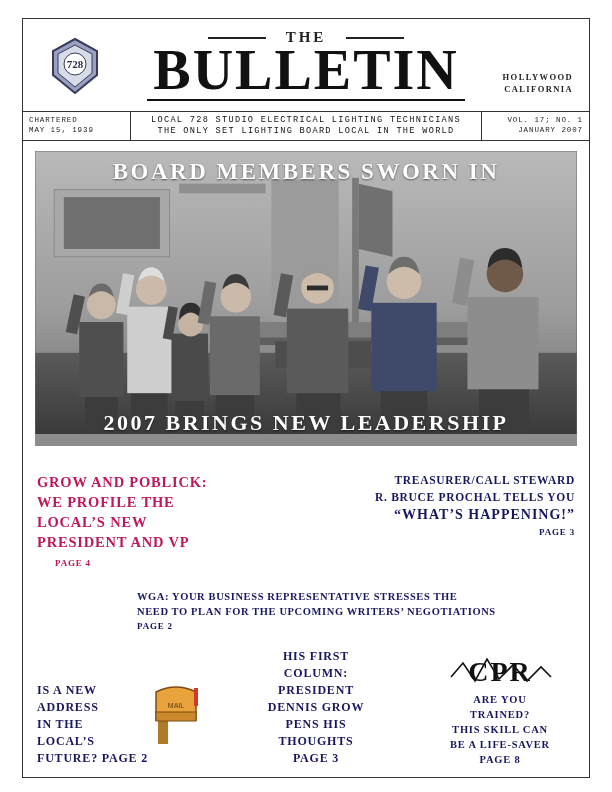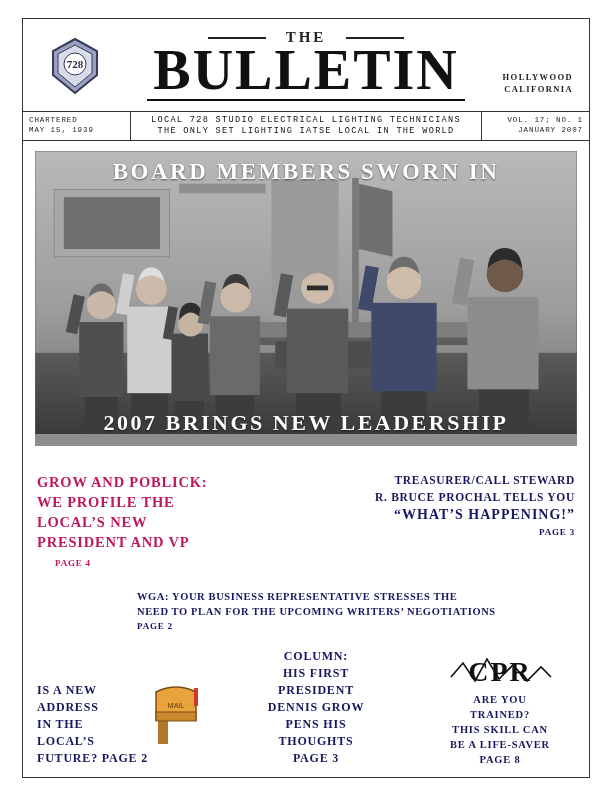--- a/index.html
+++ b/index.html
@@ -275,21 +275,21 @@
       </div>
     </div>
 
     <div class="inforow">
       <div class="info-left">
         <div>CHARTERED</div>
         <div>MAY 15, 1939</div>
       </div>
       <div class="info-center">
         <div>LOCAL 728 STUDIO ELECTRICAL LIGHTING TECHNICIANS</div>
-        <div>THE ONLY SET LIGHTING IATSE LOCAL IN THE WORLD</div>
+        <div>THE ONLY SET LIGHTING BOARD LOCAL IN THE WORLD</div>
       </div>
       <div class="info-right">
         <div>VOL. 17; NO. 1</div>
         <div>JANUARY 2007</div>
       </div>
     </div>
 
     <div class="photoblock">
       <svg class="photo-canvas" viewBox="0 0 564 295" preserveAspectRatio="none">
         <defs>
@@ -413,22 +413,22 @@
           <svg class="mailbox" viewBox="0 0 54 62">
             <rect x="8" y="36" width="10" height="26" fill="#b07a2a"></rect>
             <path d="M6 10 q20 -10 40 0 l0 28 l-40 0 z" fill="#e8a33d" stroke="#7a4d10" stroke-width="1.5"></path>
             <rect x="6" y="30" width="40" height="9" fill="#c9892c" stroke="#7a4d10" stroke-width="1"></rect>
             <rect x="44" y="6" width="4" height="18" fill="#cf3a2a"></rect>
             <text x="26" y="26" text-anchor="middle" font-family="Liberation Sans, sans-serif" font-size="7" fill="#5b3a0a">MAIL</text>
           </svg>
         </div>
 
         <div class="b-center">
+          <div>HIS FIRST</div>
           <div>COLUMN:</div>
-          <div>HIS FIRST</div>
           <div>PRESIDENT</div>
           <div>DENNIS GROW</div>
           <div>PENS HIS</div>
           <div>THOUGHTS</div>
           <div>PAGE 3</div>
         </div>
 
         <div class="b-right">
           <svg class="cpr-logo" width="110" height="34" viewBox="0 0 110 34">
             <text x="55" y="26" text-anchor="middle" font-family="Liberation Serif, serif" font-size="28" font-weight="700" fill="#111" letter-spacing="2">CPR</text>

